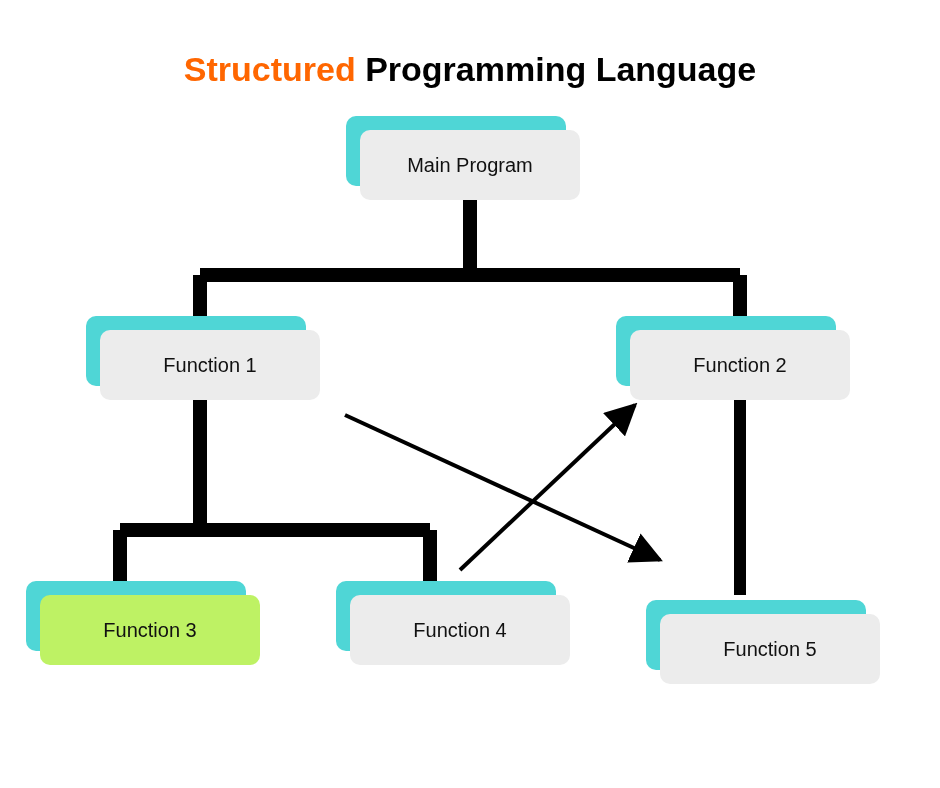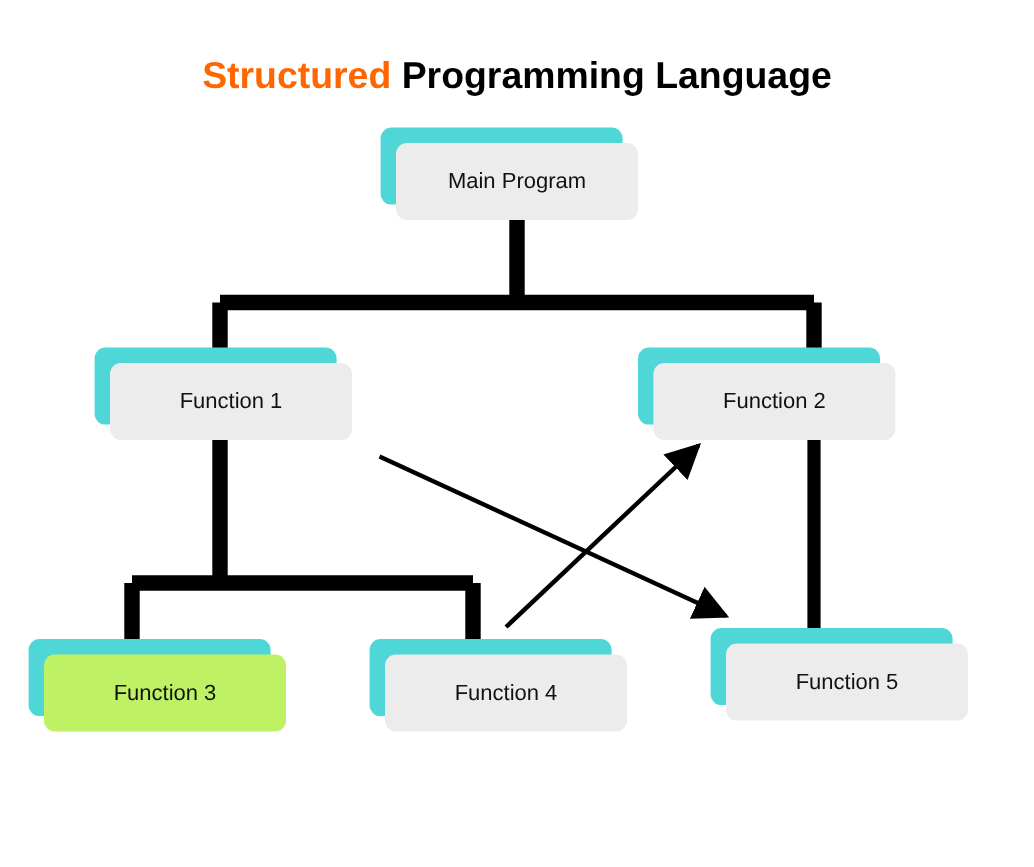--- a/index.html
+++ b/index.html
@@ -89,41 +89,41 @@
     </div>
   </div>
 
   <div class="node" style="left:100px; top:330px;">
     <div class="shadow-card" style="background: rgb(79, 214, 214);"></div>
     <div class="card" style="background: rgb(236, 236, 236);">
       <span>Function 1</span>
     </div>
   </div>
 
-  <div class="node" style="left:594px; top:330px;">
+  <div class="node" style="left:630px; top:330px;">
     <div class="shadow-card" style="background: rgb(79, 214, 214);"></div>
     <div class="card" style="background: rgb(236, 236, 236);">
       <span>Function 2</span>
     </div>
   </div>
 
   <div class="node" style="left:40px; top:595px;">
     <div class="shadow-card" style="background: rgb(79, 214, 214);"></div>
     <div class="card" style="background: #bef264;">
       <span>Function 3</span>
     </div>
   </div>
 
   <div class="node" style="left:350px; top:595px;border-radius:21px;">
     <div class="shadow-card" style="background: rgb(79, 214, 214);"></div>
     <div class="card" style="background: rgb(236, 236, 236);">
       <span>Function 4</span>
     </div>
   </div>
 
-  <div class="node" style="left:660px; top:585px;">
+  <div class="node" style="left:660px; top:614px;">
     <div class="shadow-card" style="background: rgb(79, 214, 214);"></div>
     <div class="card" style="background: rgb(236, 236, 236);">
       <span>Function 5</span>
     </div>
   </div>
 
 </div>
 
 </body></html>

